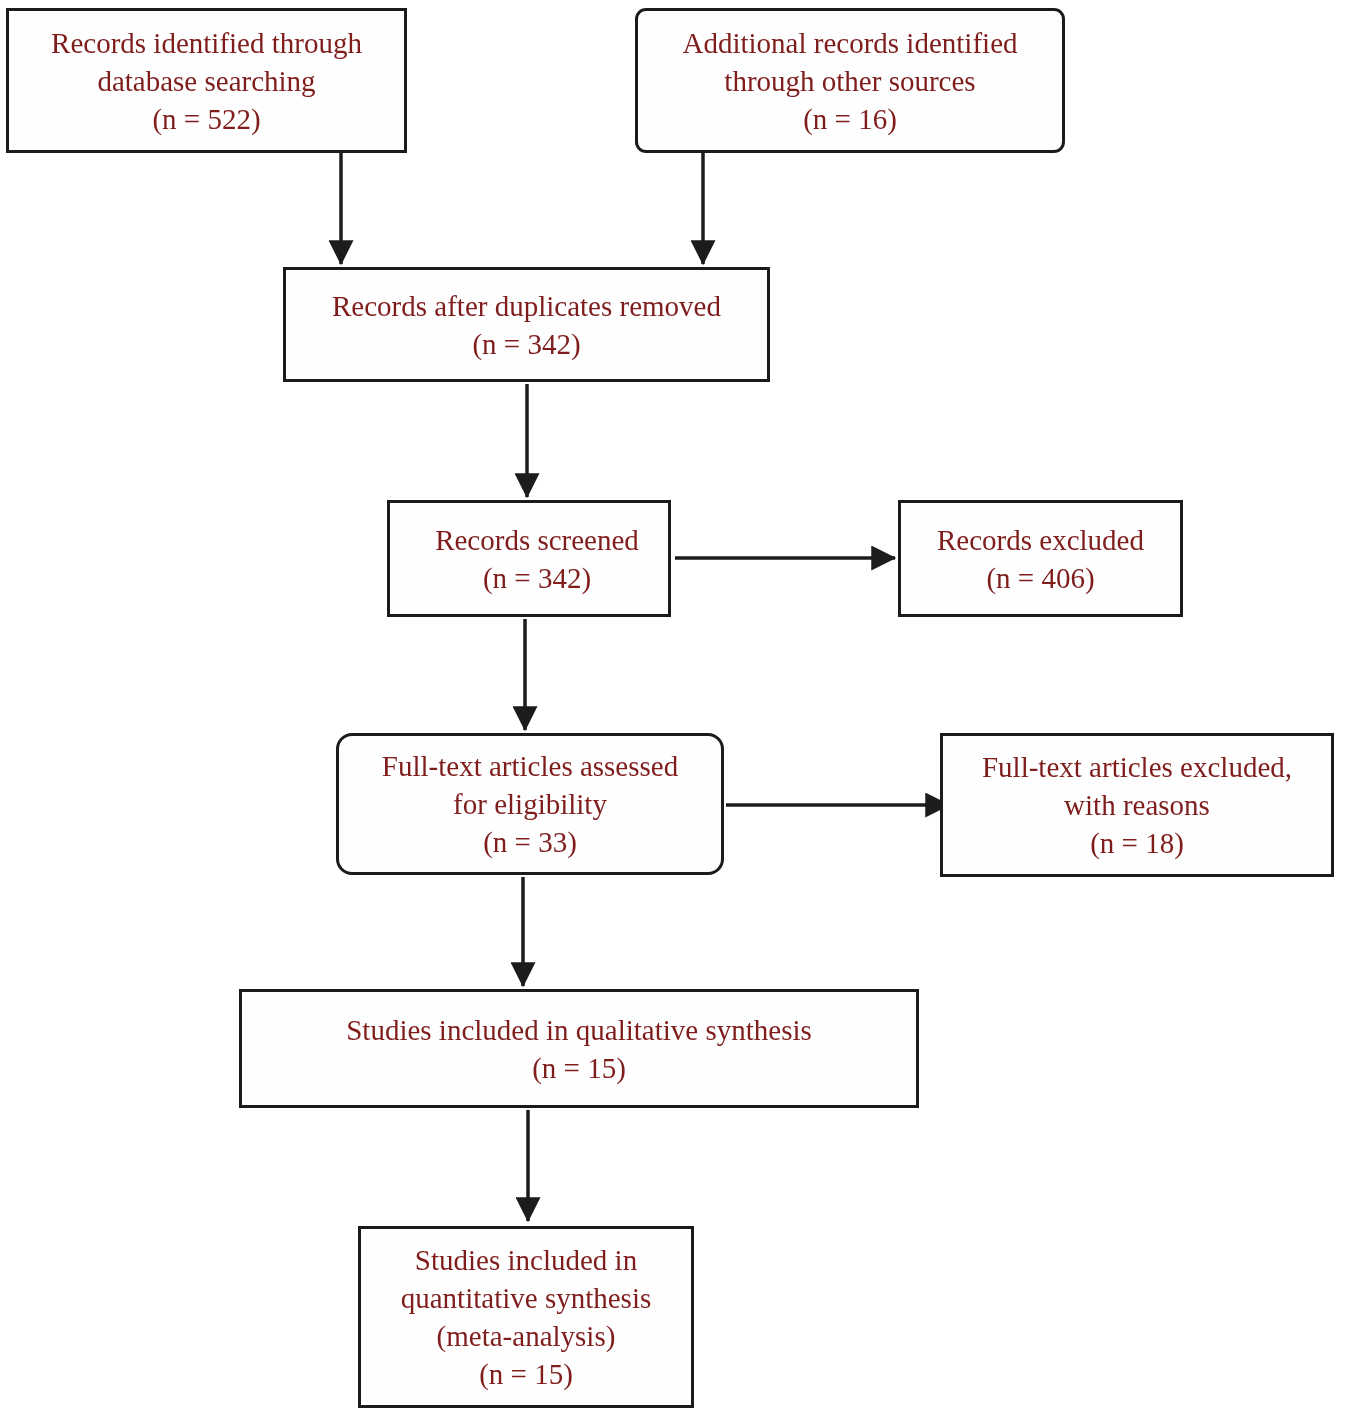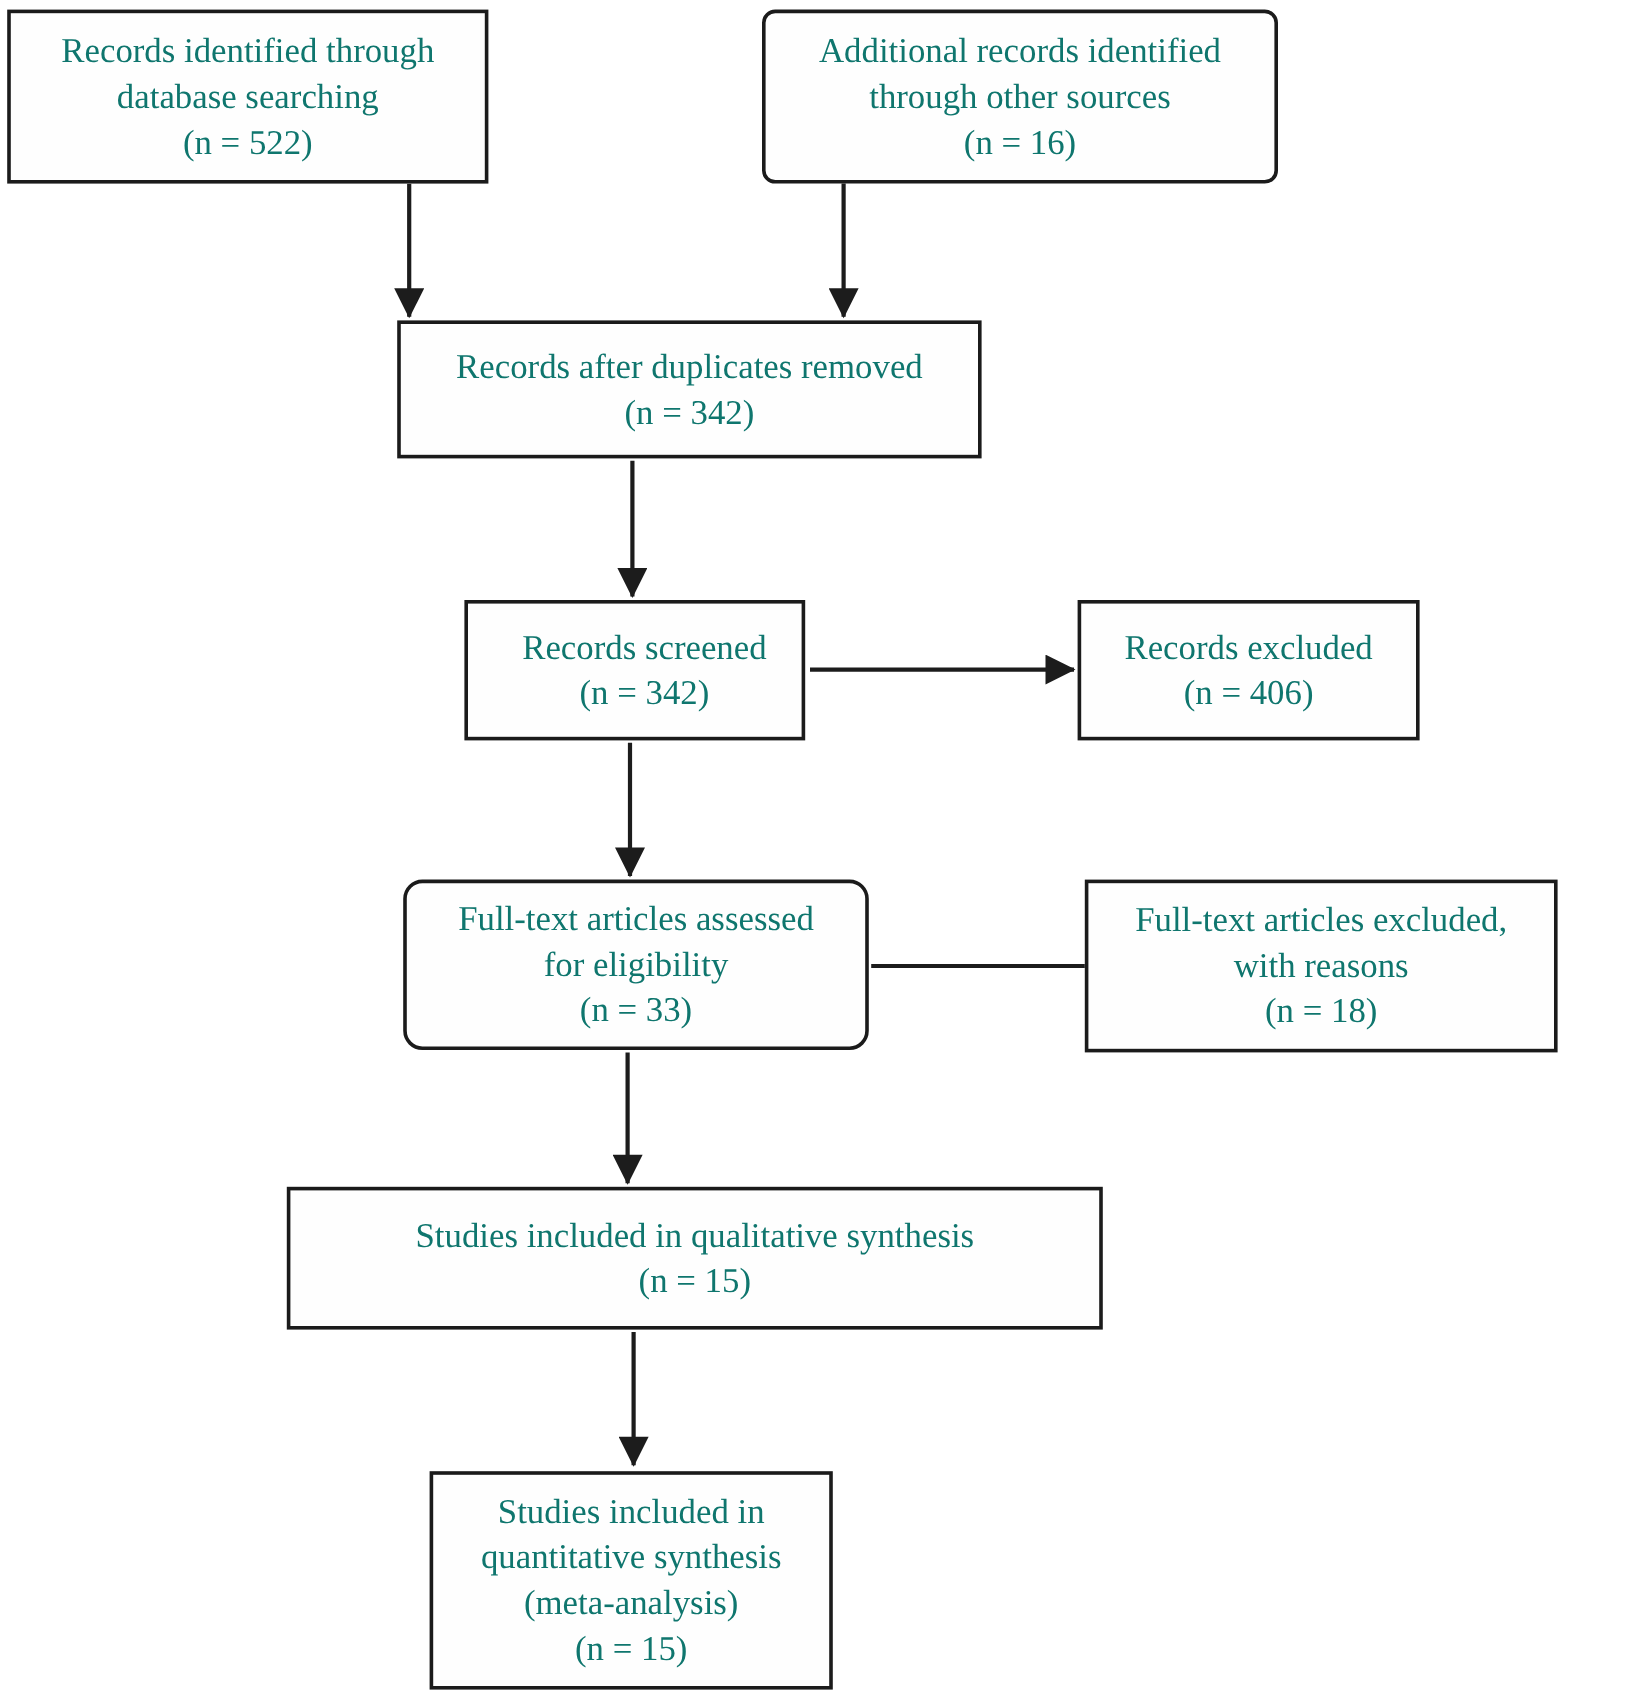--- a/index.html
+++ b/index.html
@@ -22,21 +22,21 @@
     display: flex;
     align-items: center;
     justify-content: center;
     text-align: center;
     padding: 0 6px;
   }
   .node-label {
     white-space: pre-line;
     font-size: 29px;
     line-height: 38px;
-    color: #0f766e;
+    color: #7f1d1d;
   }
   .edges-layer {
     position: absolute;
     left: 0;
     top: 0;
     width: 1355px;
     height: 1422px;
     pointer-events: none;
   }
 </style>
@@ -66,42 +66,42 @@
 database searching
 (n = 522)</div>
   </div>
 
   <div class="node" style="left:635px; top:8px; width:430px; height:145px;border-radius:11px;">
     <div class="node-label">Additional records identified
 through other sources
 (n = 16)</div>
   </div>
 
-  <div class="node" style="left:283px; top:267px; width:487px; height:115px;margin-left:48px;">
+  <div class="node" style="left:283px; top:267px; width:487px; height:115px;">
     <div class="node-label">Records after duplicates removed
 (n = 342)</div>
   </div>
 
   <div class="node" style="left:387px; top:500px; width:284px; height:117px;padding-left:22px;">
     <div class="node-label">Records screened
 (n = 342)</div>
   </div>
 
   <div class="node" style="left:898px; top:500px; width:285px; height:117px;">
     <div class="node-label">Records excluded
 (n = 406)</div>
   </div>
 
   <div class="node" style="left:336px; top:733px; width:388px; height:142px;border-radius:16px;">
     <div class="node-label">Full-text articles assessed
 for eligibility
 (n = 33)</div>
   </div>
 
-  <div class="node" style="left:904px; top:733px; width:394px; height:144px;">
+  <div class="node" style="left:940px; top:733px; width:394px; height:144px;">
     <div class="node-label">Full-text articles excluded,
 with reasons
 (n = 18)</div>
   </div>
 
   <div class="node" style="left:239px; top:989px; width:680px; height:119px;">
     <div class="node-label">Studies included in qualitative synthesis
 (n = 15)</div>
   </div>
 

